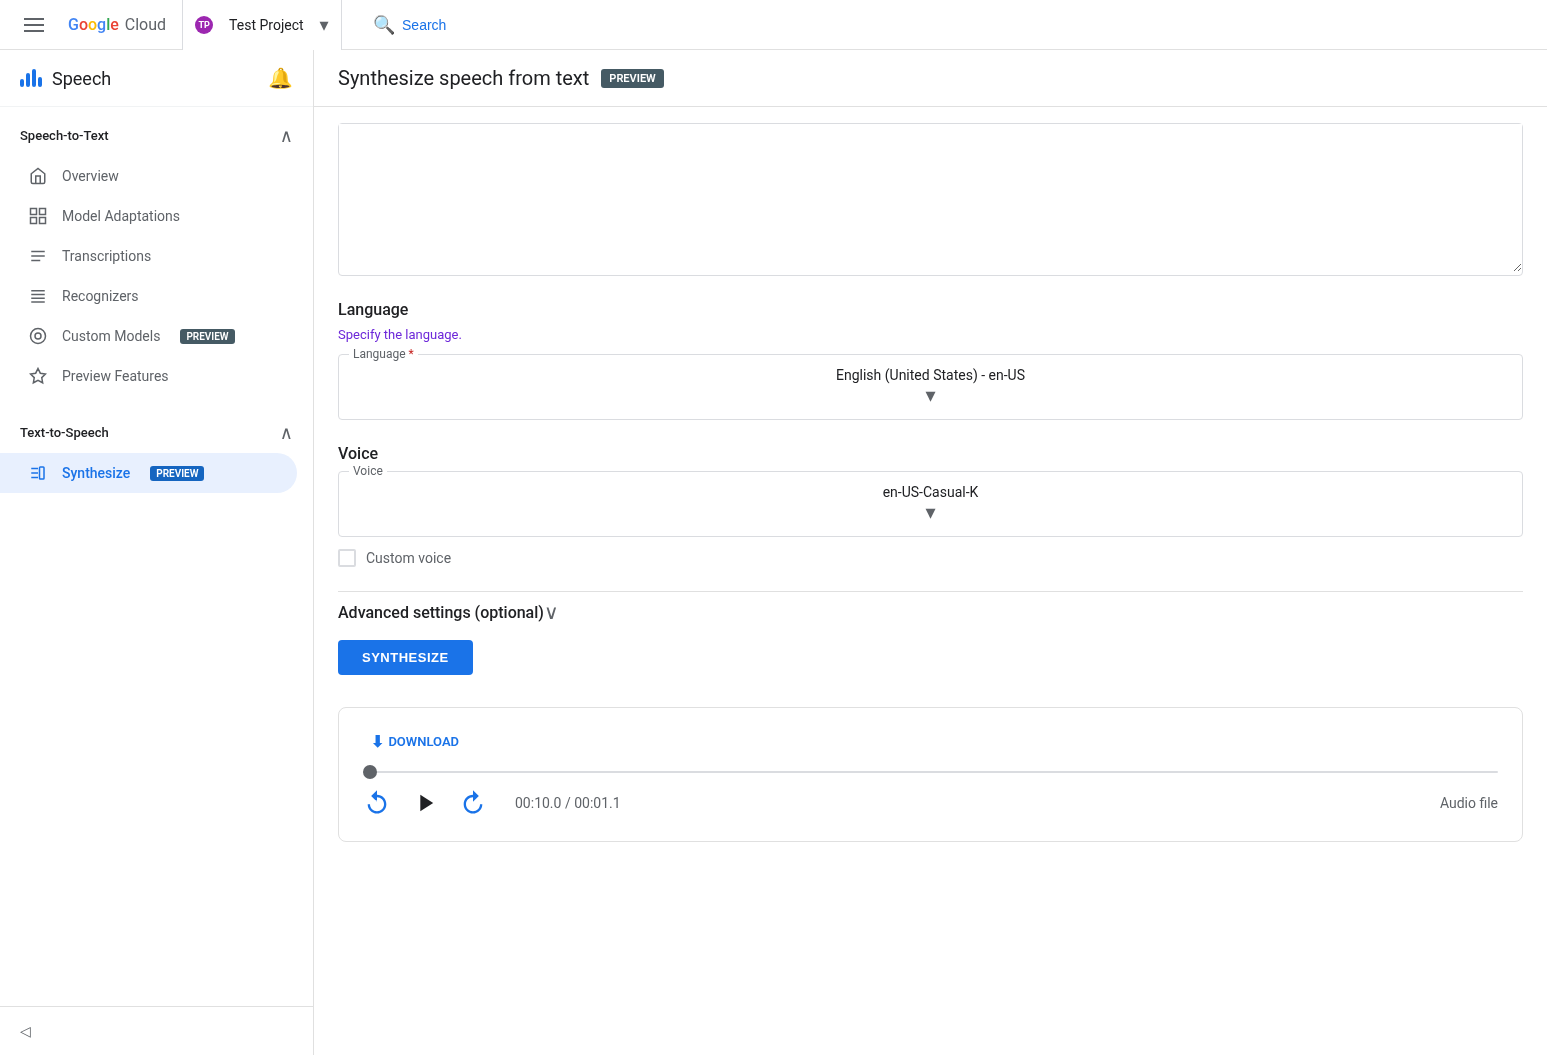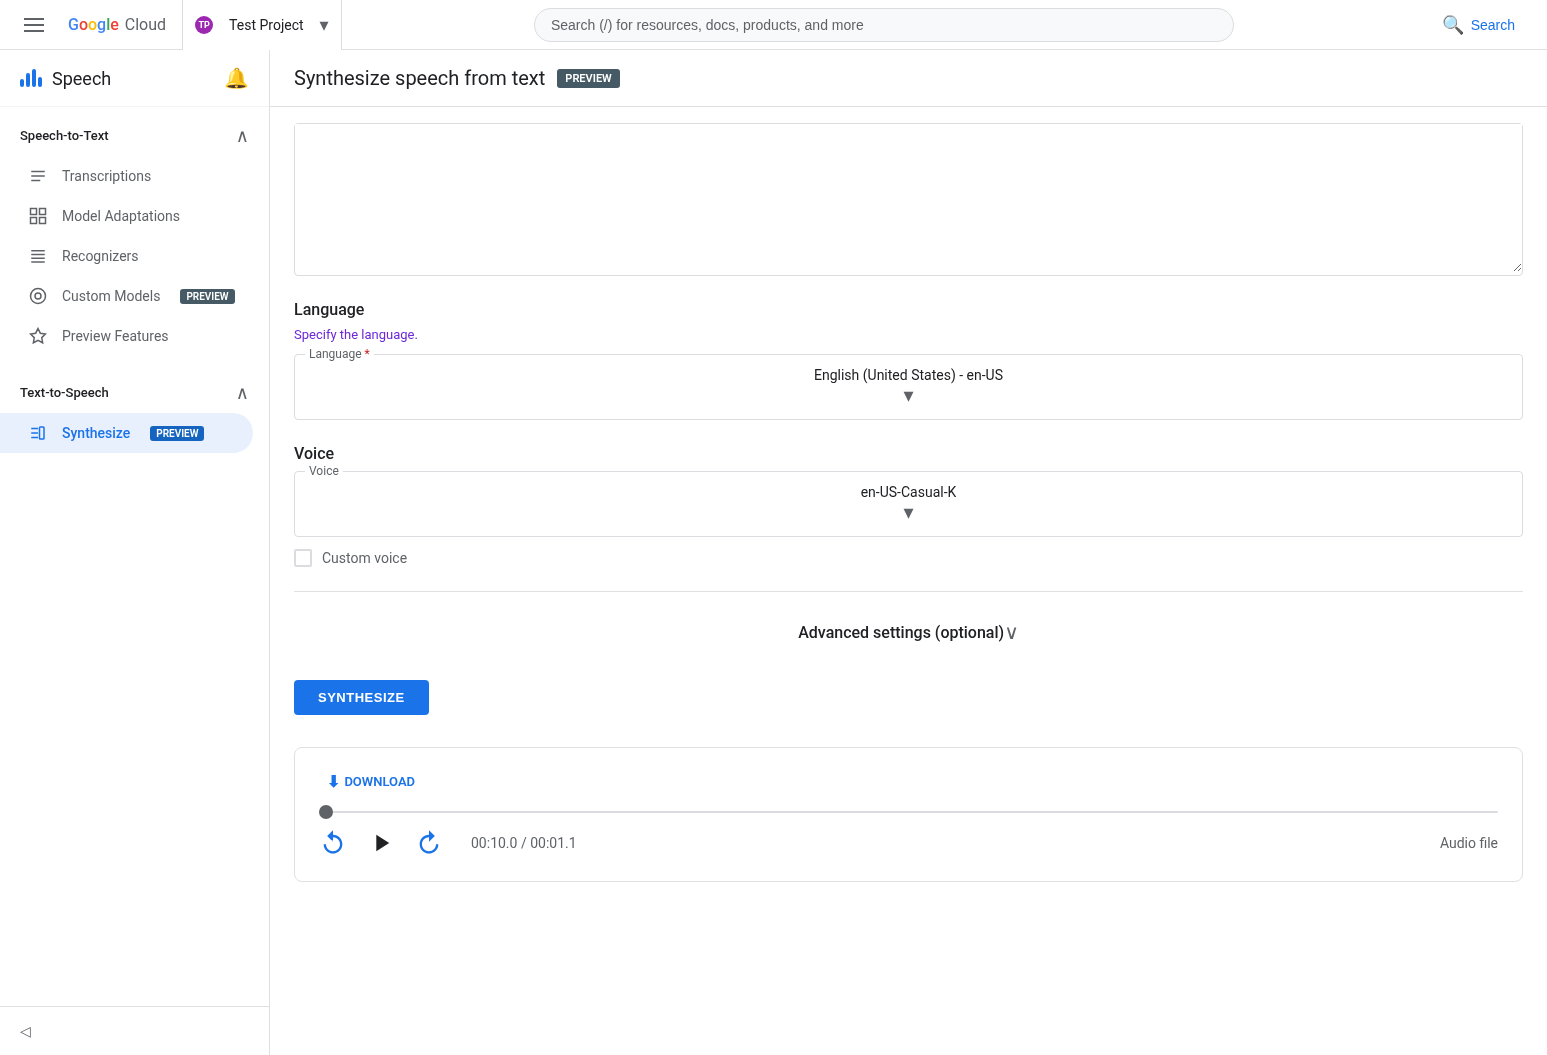--- a/index.html
+++ b/index.html
@@ -25,21 +25,21 @@
     .search-input-container { display: flex; align-items: center; border: 1px solid #dadce0; border-radius: 24px; padding: 8px 16px; background: #f8f9fa; gap: 8px; }
     .search-input { border: none; background: transparent; outline: none; flex: 1; font-size: 14px; color: #202124; }
     .search-input::placeholder { color: #5f6368; }
     .search-button { display: flex; align-items: center; gap: 6px; padding: 8px 16px; color: #1a73e8; font-weight: 500; cursor: pointer; border: none; background: transparent; font-size: 14px; }
     .search-icon-blue { color: #1a73e8; font-size: 18px; }
 
     
     .main-layout { display: flex; flex: 1; overflow: hidden; }
 
     
-    .sidebar { width: 270px; border-right: 1px solid #e0e0e0; display: flex; flex-direction: column; overflow-y: auto; flex-shrink: 0; background: #fff; }
+    .sidebar { width: 314px; border-right: 1px solid #e0e0e0; display: flex; flex-direction: column; overflow-y: auto; flex-shrink: 0; background: #fff; }
     .sidebar-header { display: flex; align-items: center; justify-content: space-between; padding: 16px 20px; border-bottom: 1px solid #f1f3f4; }
     .sidebar-title-group { display: flex; align-items: center; gap: 10px; }
     .speech-icon { display: flex; gap: 2px; align-items: flex-end; }
     .speech-bar { width: 4px; background: #1a73e8; border-radius: 2px; }
     .speech-bar-1 { height: 8px; }
     .speech-bar-2 { height: 14px; }
     .speech-bar-3 { height: 18px; }
     .speech-bar-4 { height: 10px; }
     .sidebar-app-title { font-size: 18px; color: #202124; font-weight: 400; }
     .bell-icon { color: #1a73e8; font-size: 20px; cursor: pointer; }
@@ -79,21 +79,21 @@
     .select-wrapper { display: flex; align-items: center; justify-content: space-between; cursor: pointer; padding: 4px 0; flex-direction: column; }
     .select-value { font-size: 14px; color: #202124; }
     .select-chevron { color: #5f6368; font-size: 20px; }
 
     
     .checkbox-row { display: flex; align-items: center; gap: 10px; margin-top: 12px; }
     .checkbox-box { width: 18px; height: 18px; border: 2px solid #dadce0; border-radius: 2px; cursor: pointer; flex-shrink: 0; }
     .checkbox-label { font-size: 14px; color: #5f6368; }
 
     
-    .advanced-section { display: flex; align-items: center; justify-content: center; padding: 28px 0; border-top: 1px solid #e0e0e0; cursor: pointer; }
+    .advanced-section { display: flex; align-items: center; justify-content: flex-start; padding: 8px 0; border-top: 1px solid #e0e0e0; cursor: pointer; }
     .advanced-title { font-size: 16px; font-weight: 500; color: #202124; }
 
     
     .synthesize-btn { background: #1a73e8; color: white; border: none; padding: 10px 24px; font-size: 13px; font-weight: 600; border-radius: 4px; cursor: pointer; letter-spacing: 0.5px; margin-top: 8px; margin-bottom: 24px; }
 
     
     .result-card { border: 1px solid #e0e0e0; border-radius: 8px; padding: 24px; margin-top: 8px; }
     .result-text { font-size: 14px; color: #202124; line-height: 1.5; }
     .download-link { color: #1a73e8; font-size: 13px; font-weight: 600; cursor: pointer; display: inline-flex; align-items: center; gap: 4px; margin-left: 8px; }
     .download-icon { font-size: 16px; }
@@ -125,25 +125,20 @@
     <span class="logo-google">
       <span class="logo-g">G</span><span class="logo-o1">o</span><span class="logo-o2">o</span><span class="logo-g2">g</span><span class="logo-l">l</span><span class="logo-e">e</span>
     </span>
     <span>Cloud</span>
   </div>
   <div class="project-selector">
     <div class="project-dot">TP</div>
     <span class="project-name">Test Project</span>
     <span class="project-chevron">▾</span>
   </div>
-  <div class="search-bar">
-    <div class="search-input-container">
-      <input class="search-input" type="text" placeholder="Search (/) for resources, docs, products, and more" style="">
-    </div>
-  </div>
   <button class="search-button">
     <span class="search-icon-blue">🔍</span>
     <span>Search</span>
   </button>
 </div>
 
 <div class="main-layout">
 
   <div class="sidebar">
     <div class="sidebar-header">
@@ -158,42 +153,51 @@
       </div>
       <span class="bell-icon">🔔</span>
     </div>
 
     <div class="sidebar-section">
       <div class="sidebar-section-header">
         <span class="sidebar-section-title">Speech-to-Text</span>
         <span class="sidebar-chevron">∧</span>
       </div>
 
-
-      <div class="sidebar-item">
-        <div class="sidebar-item-icon">
-          <svg width="18" height="18" viewBox="0 0 24 24" fill="none" stroke="#5f6368" stroke-width="2">
-            <line x1="3" y1="6" x2="21" y2="6"></line>
-              <line x1="3" y1="12" x2="21" y2="12"></line>
-              <line x1="3" y1="18" x2="15" y2="18"></line>
-          </svg>
-        </div>
-        <span class="item-label">Transcriptions</span>
+      <div class="sidebar-item">
+        <div class="sidebar-item-icon">
+          <svg width="18" height="18" viewBox="0 0 24 24" fill="none" stroke="#5f6368" stroke-width="2">
+            <path d="M3 9l9-7 9 7v11a2 2 0 01-2 2H5a2 2 0 01-2-2z"></path>
+            <polyline points="9,22 9,12 15,12 15,22"></polyline>
+          </svg>
+        </div>
+        <span class="item-label">Overview</span>
       </div>
 
       <div class="sidebar-item">
         <div class="sidebar-item-icon">
           <svg width="18" height="18" viewBox="0 0 24 24" fill="none" stroke="#5f6368" stroke-width="2">
             <rect x="2" y="2" width="8" height="8"></rect>
               <rect x="14" y="2" width="8" height="8"></rect>
               <rect x="2" y="14" width="8" height="8"></rect>
               <rect x="14" y="14" width="8" height="8"></rect>
           </svg>
         </div>
         <span class="item-label">Model Adaptations</span>
+      </div>
+
+      <div class="sidebar-item">
+        <div class="sidebar-item-icon">
+          <svg width="18" height="18" viewBox="0 0 24 24" fill="none" stroke="#5f6368" stroke-width="2">
+            <line x1="3" y1="6" x2="21" y2="6"></line>
+              <line x1="3" y1="12" x2="21" y2="12"></line>
+              <line x1="3" y1="18" x2="15" y2="18"></line>
+          </svg>
+        </div>
+        <span class="item-label">Transcriptions</span>
       </div>
 
       <div class="sidebar-item">
         <div class="sidebar-item-icon">
           <svg width="18" height="18" viewBox="0 0 24 24" fill="none" stroke="#5f6368" stroke-width="2">
             <line x1="3" y1="5" x2="21" y2="5"></line>
               <line x1="3" y1="10" x2="21" y2="10"></line>
               <line x1="3" y1="15" x2="21" y2="15"></line>
               <line x1="3" y1="20" x2="21" y2="20"></line>
           </svg>

